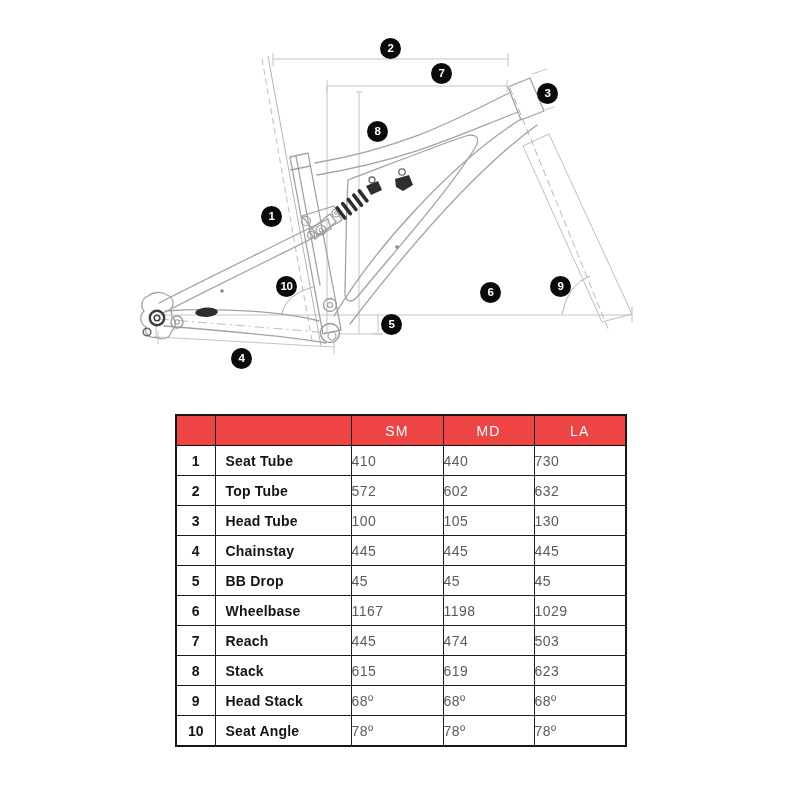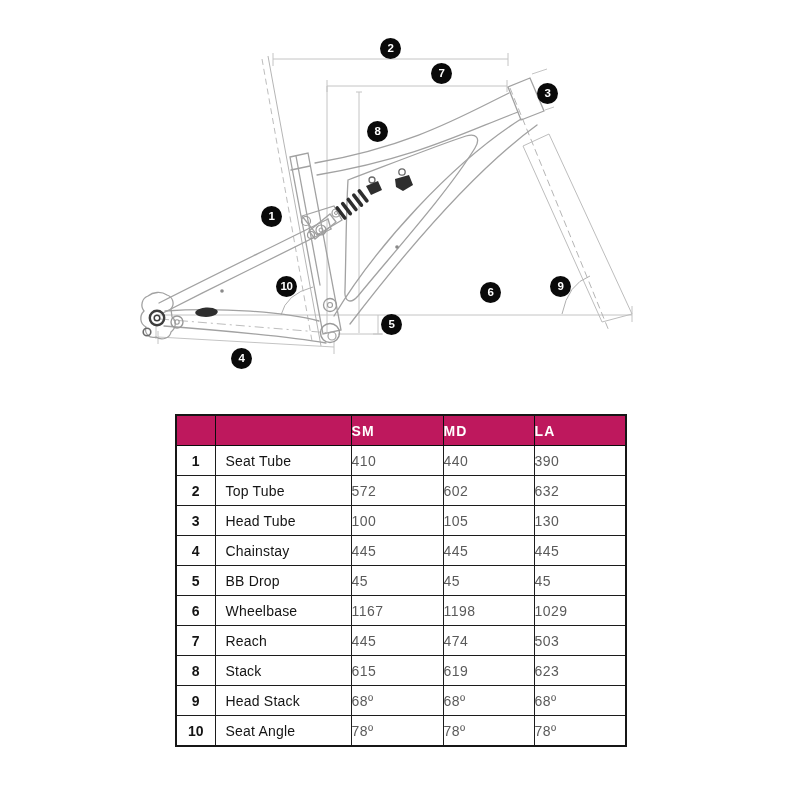--- a/index.html
+++ b/index.html
@@ -11,30 +11,30 @@
     background:#0a0a0a;color:#ffffff;font-weight:bold;font-size:11.5px;
     display:flex;align-items:center;justify-content:center;letter-spacing:-0.4px;
     line-height:1;
   }
   .geo-table{
     position:absolute;left:175px;top:414px;width:450px;height:324px;
     border-collapse:collapse;table-layout:fixed;
     border:2px solid #161616;
   }
   .geo-table th{
-    background:#be185d;color:#ffffff;height:29px;
-    font-size:14px;font-weight:bold;letter-spacing:1.2px;
-    border:1px solid #0c0c0c;text-align:left;padding:0;
+    background:#ef4444;color:#ffffff;height:29px;
+    font-size:14px;font-weight:normal;letter-spacing:1.2px;
+    border:1px solid #0c0c0c;text-align:center;padding:0;
   }
   .geo-table td{
     border:1px solid #1c1c1c;height:29px;font-size:14px;padding:0;
     background:#ffffff;vertical-align:middle;
   }
   td.cell-num{font-weight:bold;text-align:center;color:#141414;}
-  td.cell-label{font-weight:normal;text-align:left;padding-left:10px;color:#141414;letter-spacing:0.2px;}
+  td.cell-label{font-weight:bold;text-align:left;padding-left:10px;color:#141414;letter-spacing:0.2px;}
   td.cell-val{text-align:left;color:#5a5a5a;letter-spacing:0.5px;}
 </style>
 </head>
 <body>
 
 <div class="stage">
 
   <div class="diagram">
     <svg width="800" height="410" viewBox="0 0 800 410">
 
@@ -179,21 +179,21 @@
         <th>MD</th>
         <th>LA</th>
       </tr>
     </thead>
     <tbody>
       <tr>
         <td class="cell-num">1</td>
         <td class="cell-label">Seat Tube</td>
         <td class="cell-val">410</td>
         <td class="cell-val">440</td>
-        <td class="cell-val">390</td>
+        <td class="cell-val">730</td>
       </tr>
       <tr>
         <td class="cell-num">2</td>
         <td class="cell-label">Top Tube</td>
         <td class="cell-val">572</td>
         <td class="cell-val">602</td>
         <td class="cell-val">632</td>
       </tr>
       <tr>
         <td class="cell-num">3</td>

